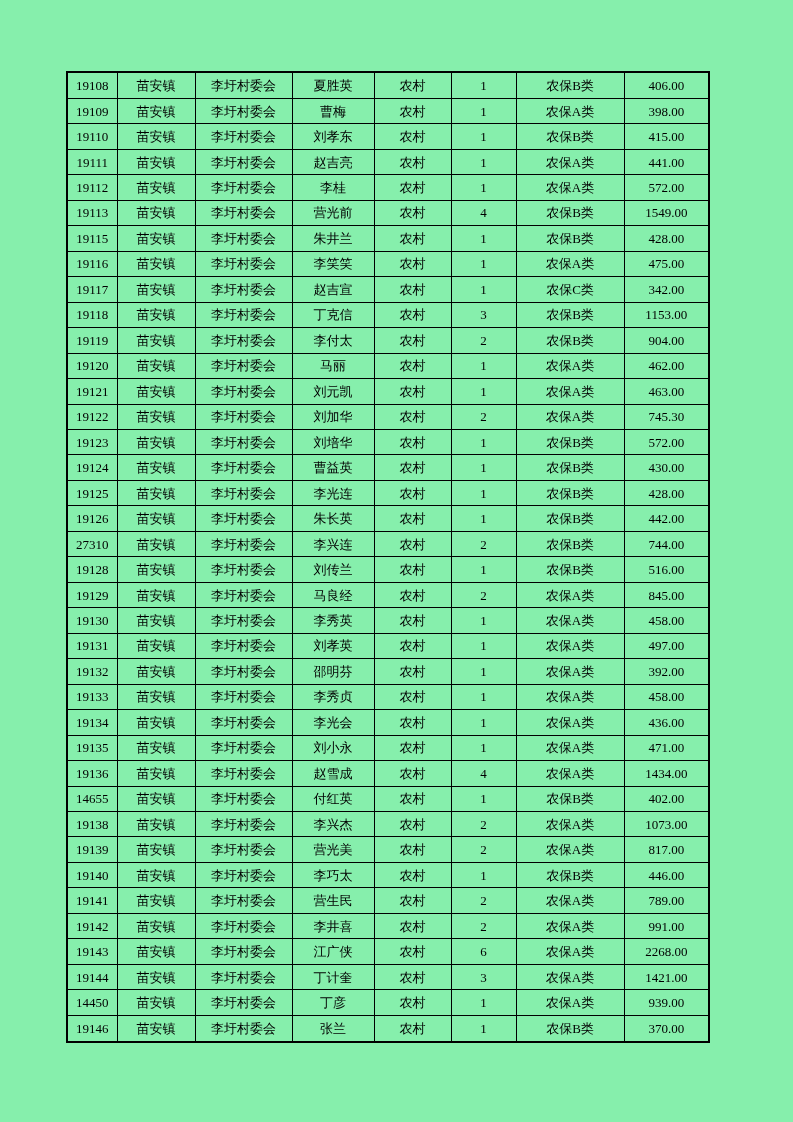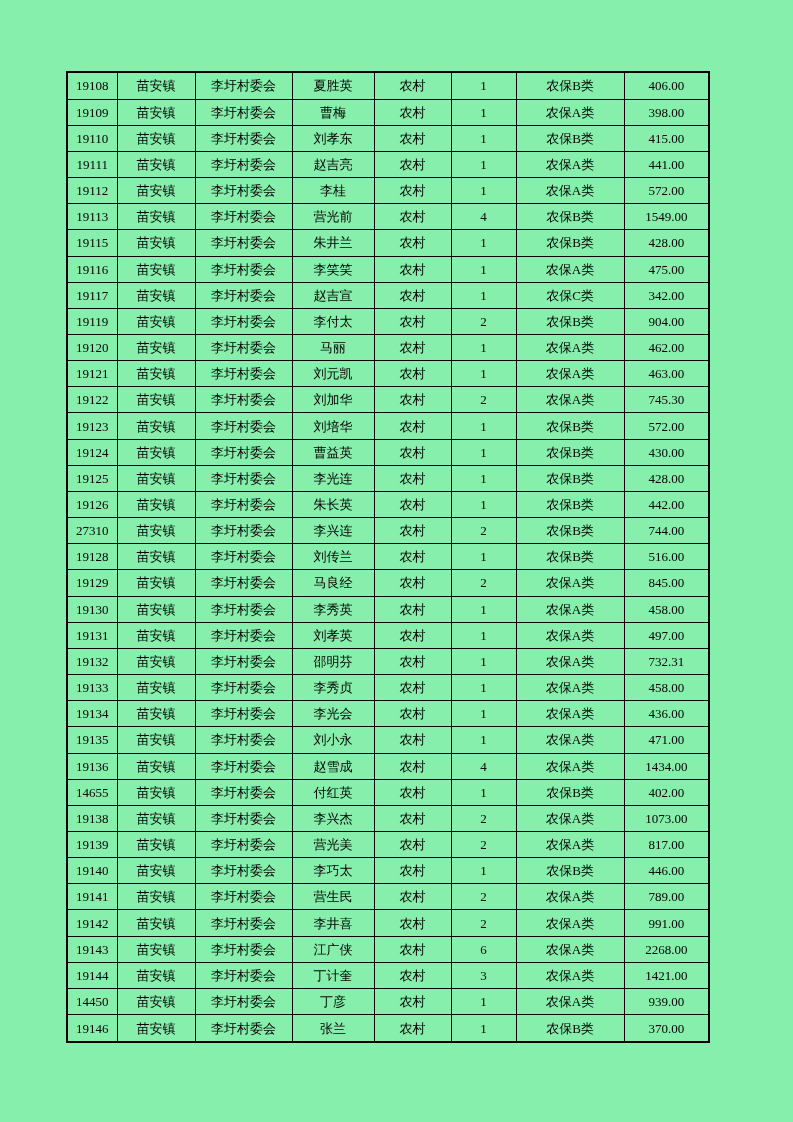--- a/index.html
+++ b/index.html
@@ -147,20 +147,30 @@
           <td>19117</td>
           <td>苗安镇</td>
           <td>李圩村委会</td>
           <td>赵吉宣</td>
           <td>农村</td>
           <td>1</td>
           <td>农保C类</td>
           <td>342.00</td>
         </tr>
         <tr>
+          <td>19118</td>
+          <td>苗安镇</td>
+          <td>李圩村委会</td>
+          <td>丁克信</td>
+          <td>农村</td>
+          <td>3</td>
+          <td>农保B类</td>
+          <td>1153.00</td>
+        </tr>
+        <tr>
           <td>19119</td>
           <td>苗安镇</td>
           <td>李圩村委会</td>
           <td>李付太</td>
           <td>农村</td>
           <td>2</td>
           <td>农保B类</td>
           <td>904.00</td>
         </tr>
         <tr>
@@ -284,21 +294,21 @@
           <td>497.00</td>
         </tr>
         <tr>
           <td>19132</td>
           <td>苗安镇</td>
           <td>李圩村委会</td>
           <td>邵明芬</td>
           <td>农村</td>
           <td>1</td>
           <td>农保A类</td>
-          <td>732.31</td>
+          <td>392.00</td>
         </tr>
         <tr>
           <td>19133</td>
           <td>苗安镇</td>
           <td>李圩村委会</td>
           <td>李秀贞</td>
           <td>农村</td>
           <td>1</td>
           <td>农保A类</td>
           <td>458.00</td>

